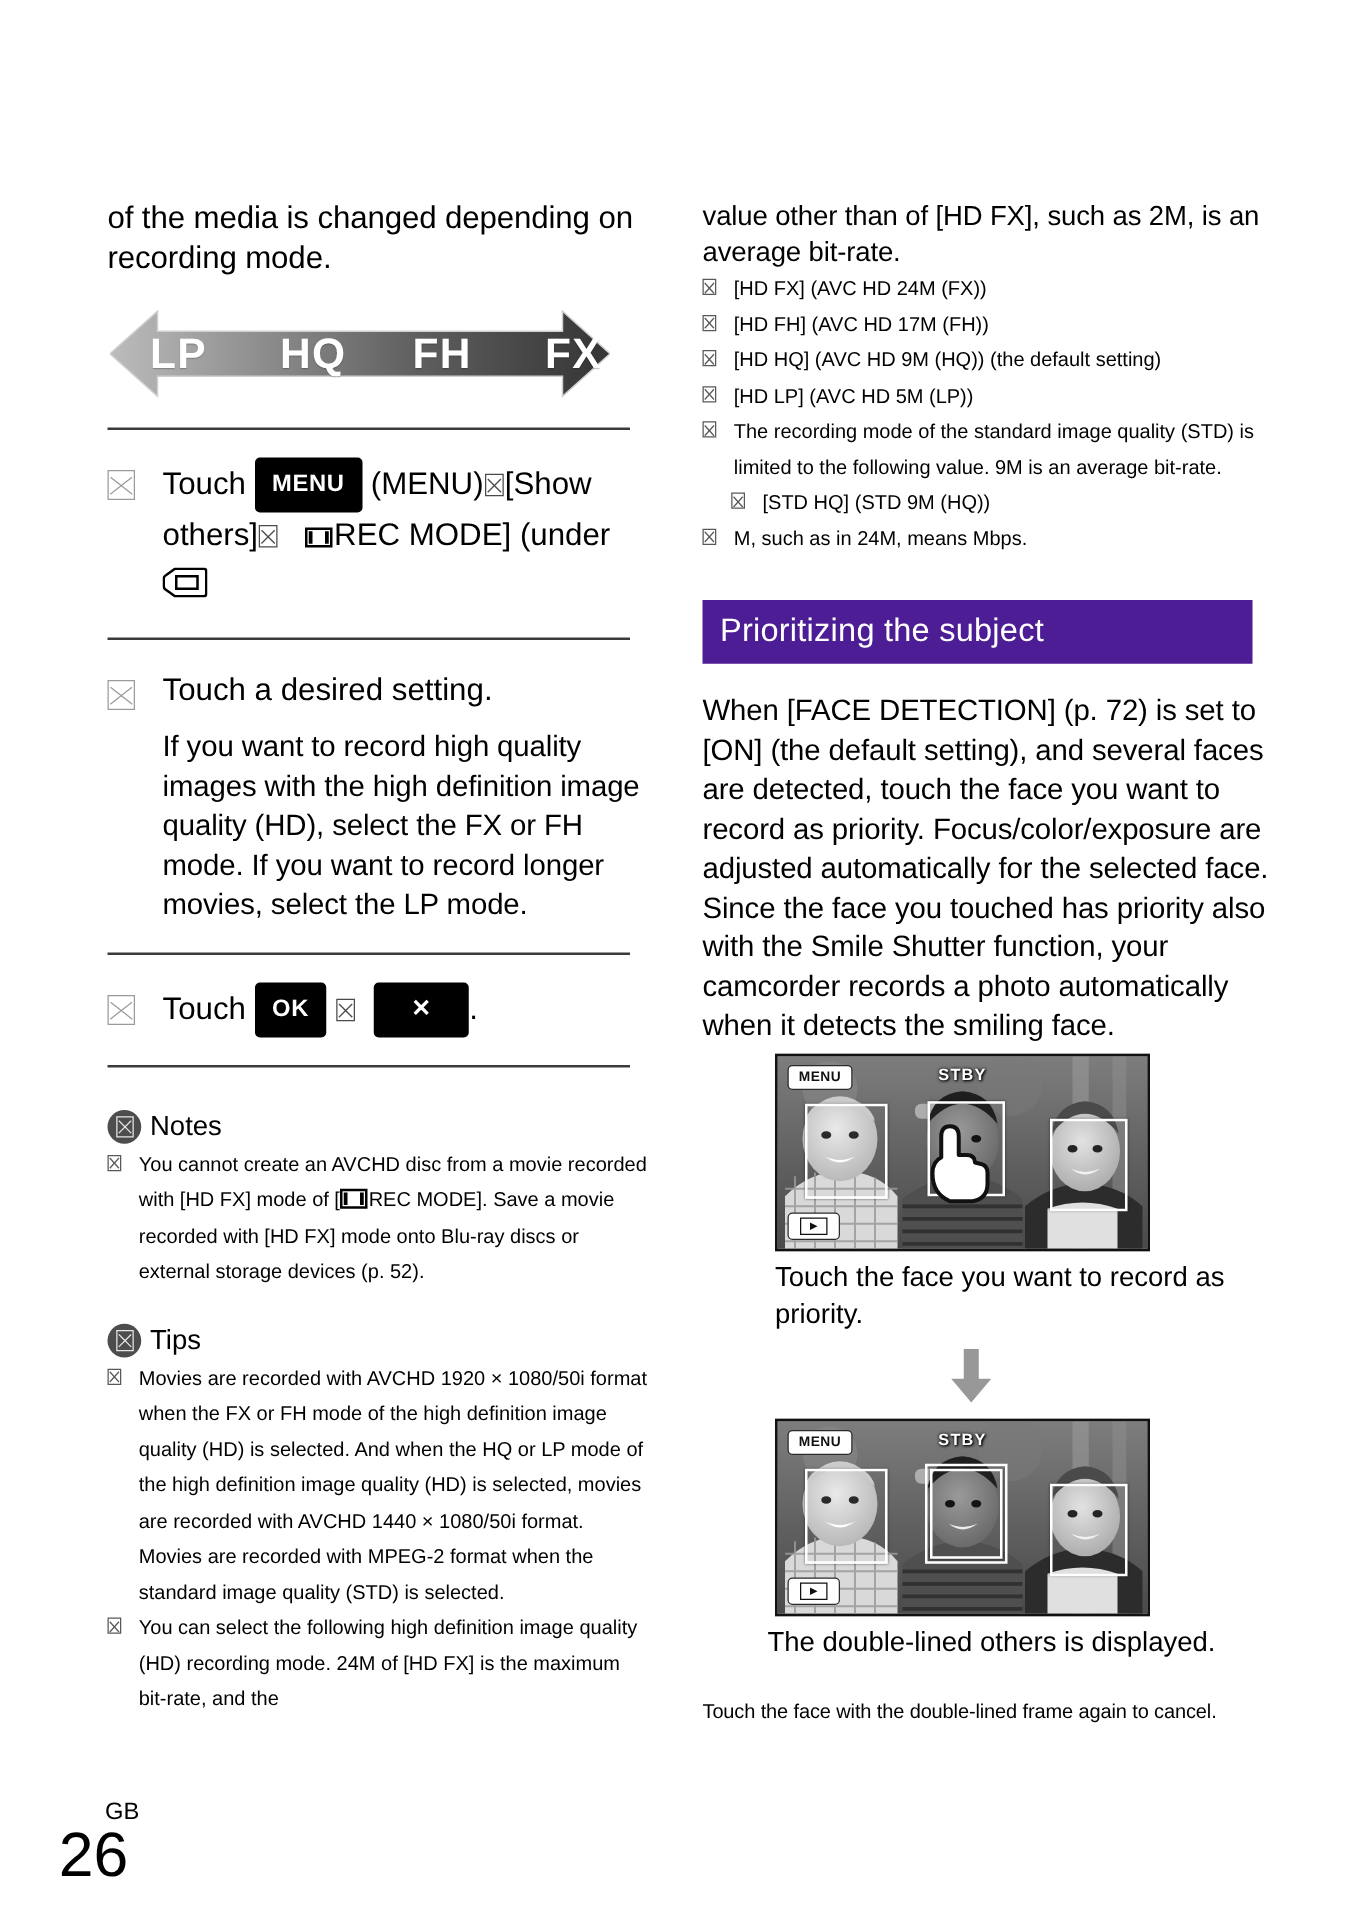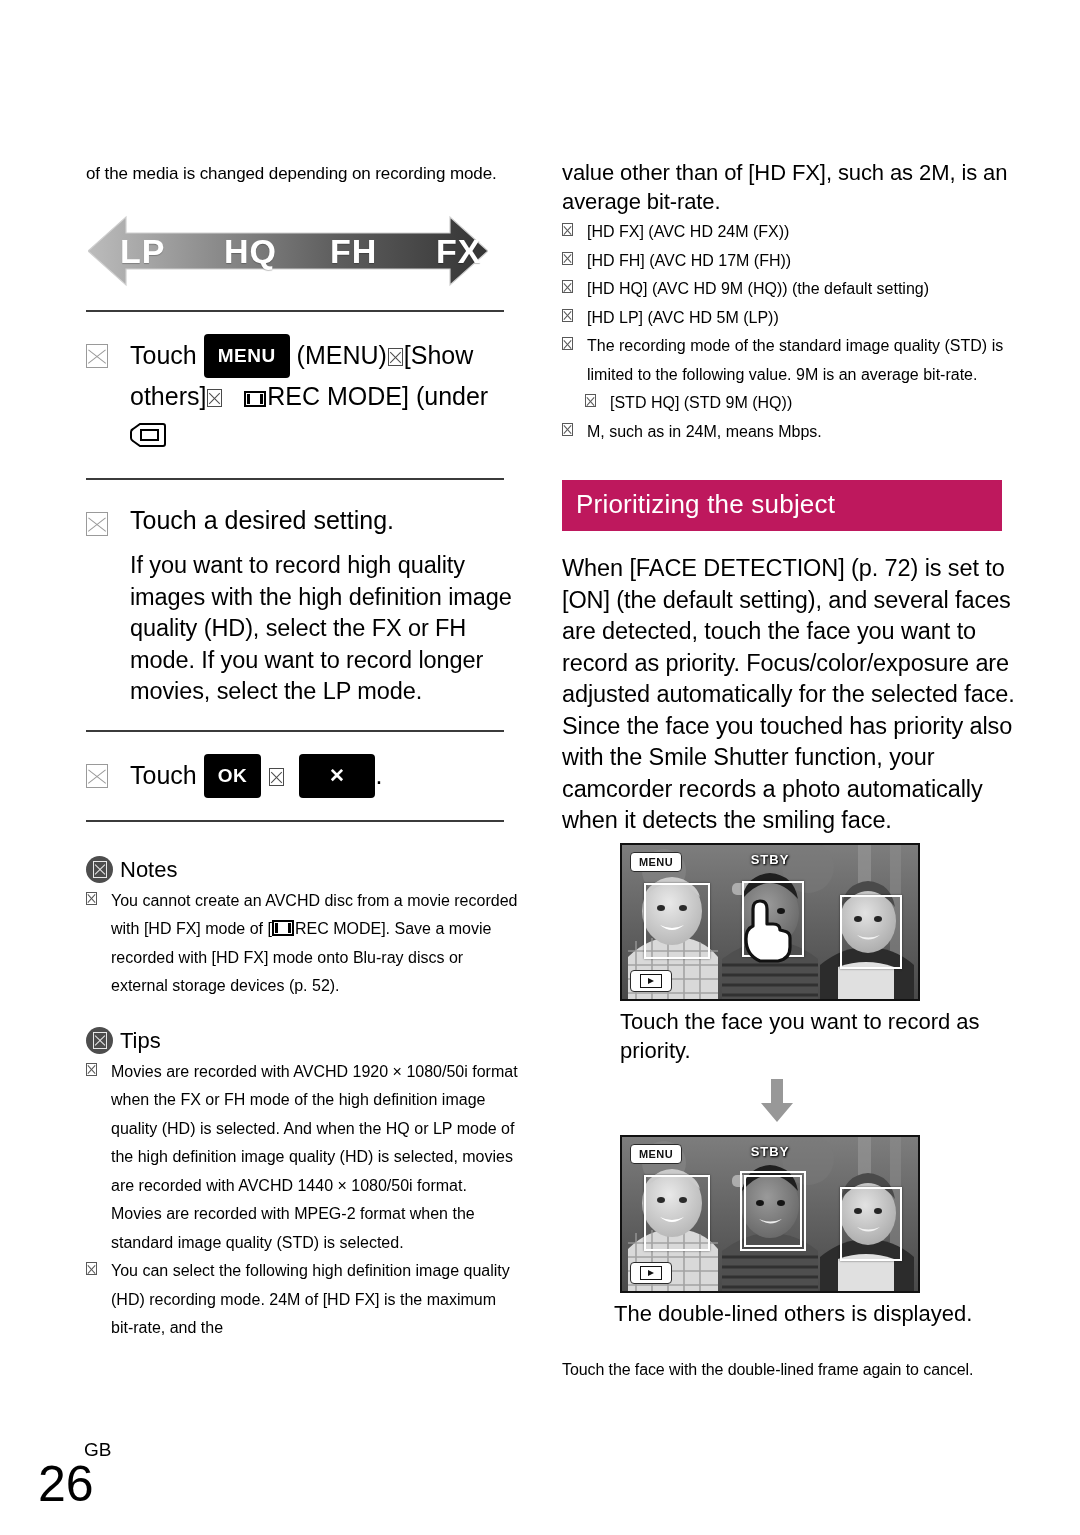--- a/index.html
+++ b/index.html
@@ -10,21 +10,21 @@
     color:#000;
     position:relative;
     overflow:hidden;
   }
   .page{position:absolute;inset:0;}
 
   
   .col-left{position:absolute;left:86px;top:158px;width:432px;}
   .col-right{position:absolute;left:562px;top:158px;width:468px;}
 
-  .para{font-size:17px;line-height:32px;letter-spacing:-0.1px;}
+  .para{font-size:25px;line-height:32px;letter-spacing:-0.1px;}
   .para.small{font-size:22px;line-height:29px;}
 
   
   .arrow-wrap{position:relative;width:400px;height:74px;margin:24px 0 6px 2px;}
   .arrow-svg{display:block;}
   .arrow-labels{
     position:absolute;left:0;top:0;width:400px;height:74px;
     display:flex;align-items:center;
     color:#fff;font-weight:bold;font-size:34px;letter-spacing:1px;
   }
@@ -87,21 +87,21 @@
   .ic-movie::before,.ic-movie::after{
     content:"";position:absolute;top:1px;bottom:1px;width:3px;background:#000;
   }
   .ic-movie::before{left:1px;}
   .ic-movie::after{right:1px;}
 
   
   .ic-cam{display:inline-block;vertical-align:-6px;margin-right:4px;}
 
   
-  .nt-head{display:flex;align-items:flex-end;margin:34px 0 4px 0;}
+  .nt-head{display:flex;align-items:center;margin:34px 0 4px 0;}
   .nt-circle{
     width:27px;height:27px;border-radius:50%;background:#4d4d4d;
     display:flex;align-items:center;justify-content:center;margin-right:7px;flex:0 0 27px;
   }
   .nt-circle .tofu{border-color:#e8e8e8;background:transparent;width:12px;height:15px;}
   .nt-circle .tofu::before,.nt-circle .tofu::after{background:#e8e8e8;}
   .nt-title{font-size:22px;}
 
   .blist{margin:0;padding:0;list-style:none;}
   .blist li{
@@ -114,21 +114,21 @@
   .blist li .bullet::before,.blist li .bullet::after{
     content:"";position:absolute;left:-1px;top:50%;width:calc(100% + 2px);height:1px;background:#585858;
   }
   .blist li .bullet::before{transform:rotate(48deg);}
   .blist li .bullet::after{transform:rotate(-48deg);}
   .blist li.indent{padding-left:48px;}
   .blist li.indent .bullet{left:23px;}
 
   
   .sec-head{
-    background:#be185d;color:#fff;font-size:26px;
+    background:#4c1d95;color:#fff;font-size:26px;
     padding:9px 14px 11px 14px;margin:34px 0 22px 0;width:440px;box-sizing:border-box;
     letter-spacing:.2px;
   }
 
   
   .shot{
     width:300px;height:158px;position:relative;margin:6px 0 0 58px;
     border:2px solid #111;box-sizing:border-box;overflow:hidden;
     background:#8a8a8a;
   }
@@ -157,21 +157,21 @@
   .fbox.dbl{border:2px solid #fff;outline:2px solid #fff;outline-offset:2px;}
 
   .hand{position:absolute;left:118px;top:52px;width:54px;height:66px;}
 
   .shot-cap{font-size:22px;line-height:29px;margin:6px 0 0 0;}
   .down-arrow{display:block;margin:14px auto 12px 198px;}
 
   
   .pagenum{position:absolute;left:38px;bottom:26px;}
   .pagenum .gb{font-size:19px;margin-left:46px;display:block;line-height:19px;}
-  .pagenum .num{font-size:50px;line-height:50px;display:block;}
+  .pagenum .num{font-size:50px;line-height:50px;display:block;text-align:center;}
 </style>
 </head>
 <body>
 
 <div class="page">
 
   <div class="col-left">
 
     <div class="para">of the media is changed depending on recording mode.</div>
 

